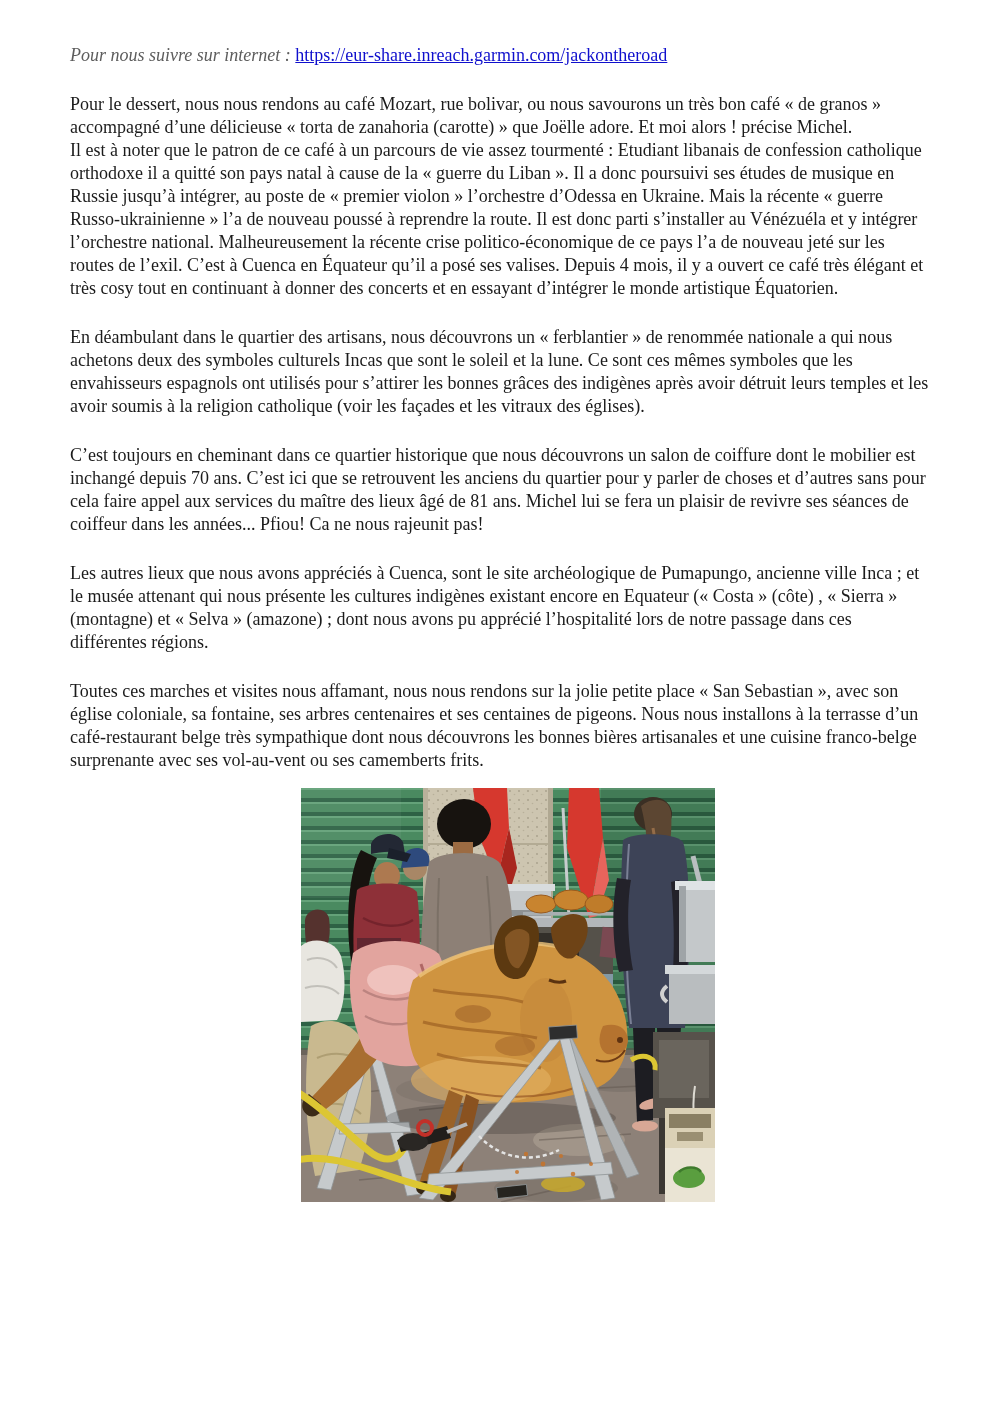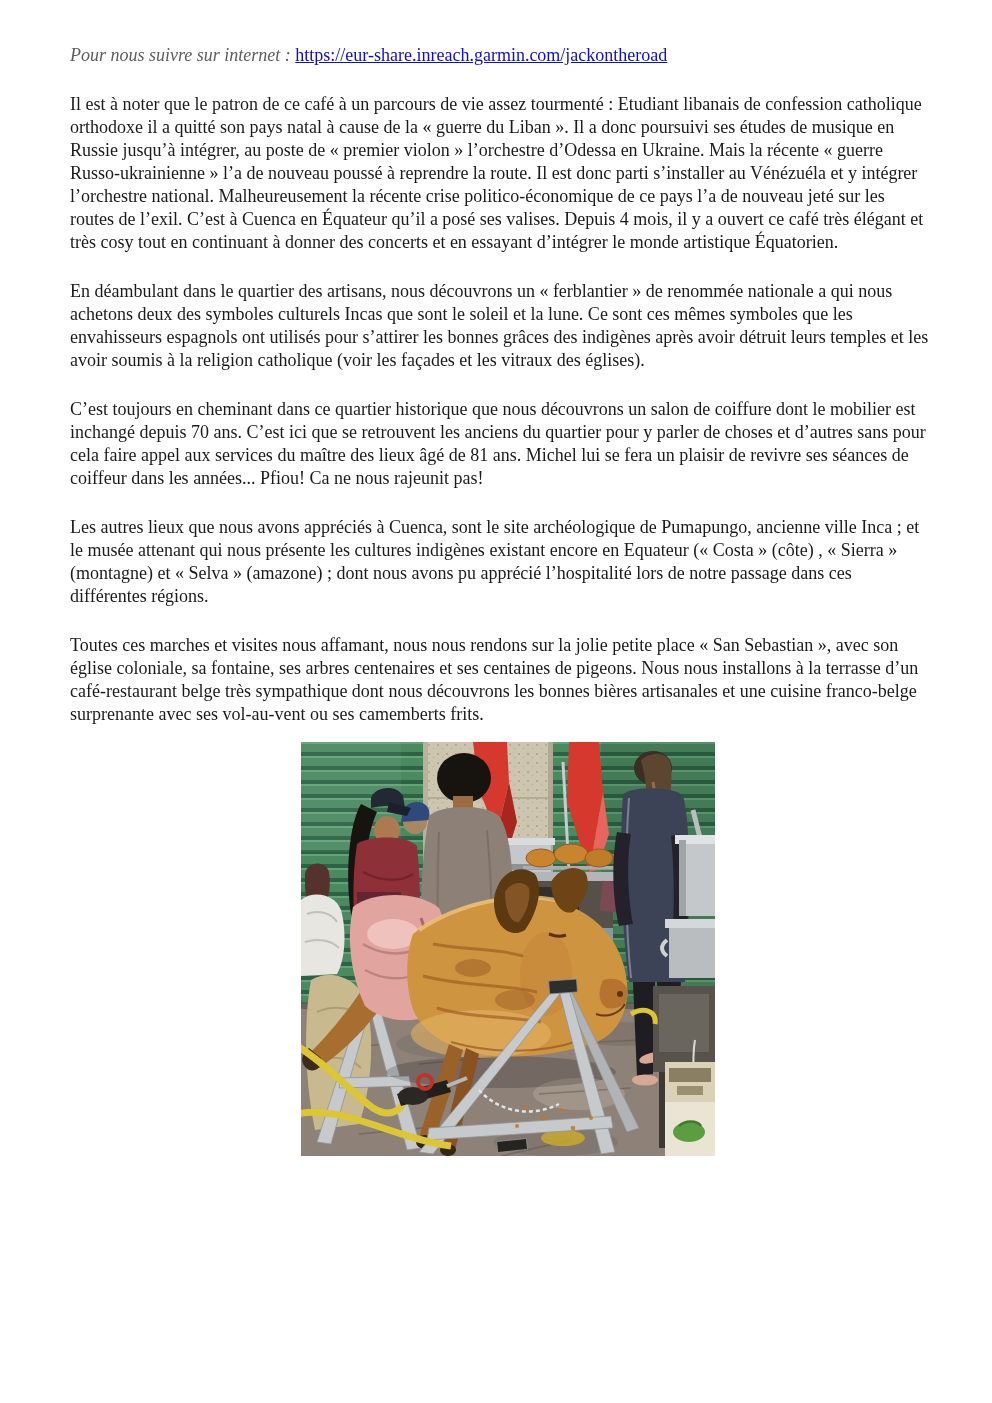--- a/index.html
+++ b/index.html
@@ -29,20 +29,21 @@
 </style>
 </head>
 <body>
 
 <div class="page">
 
   <p class="intro"><span>Pour nous suivre sur internet : </span><a href="#">https://eur-share.inreach.garmin.com/jackontheroad</a></p>
 
   <div class="body-text">
     <p>
+      <span class="pline">Pour le dessert, nous nous rendons au café Mozart, rue bolivar, ou nous savourons un très bon café « de granos » accompagné d’une délicieuse « torta de zanahoria (carotte) » que Joëlle adore. Et moi alors ! précise Michel.</span>
       <span class="pline">Il est à noter que le patron de ce café à un parcours de vie assez tourmenté : Etudiant libanais de confession catholique orthodoxe il a quitté son pays natal à cause de la « guerre du Liban ». Il a donc poursuivi ses études de musique en Russie jusqu’à intégrer, au poste de « premier violon » l’orchestre d’Odessa en Ukraine. Mais la récente « guerre Russo-ukrainienne » l’a de nouveau poussé à reprendre la route. Il est donc parti s’installer au Vénézuéla et y intégrer l’orchestre national. Malheureusement la récente crise politico-économique de ce pays l’a de nouveau jeté sur les routes de l’exil. C’est à Cuenca en Équateur qu’il a posé ses valises. Depuis 4 mois, il y a ouvert ce café très élégant et très cosy tout en continuant à donner des concerts et en essayant d’intégrer le monde artistique Équatorien.</span>
     </p>
     <p>En déambulant dans le quartier des artisans, nous découvrons un « ferblantier » de renommée nationale a qui nous achetons deux des symboles culturels Incas que sont le soleil et la lune. Ce sont ces mêmes symboles que les envahisseurs espagnols ont utilisés pour s’attirer les bonnes grâces des indigènes après avoir détruit leurs temples et les avoir soumis à la religion catholique (voir les façades et les vitraux des églises).</p>
     <p>C’est toujours en cheminant dans ce quartier historique que nous découvrons un salon de coiffure dont le mobilier est inchangé depuis 70 ans. C’est ici que se retrouvent les anciens du quartier pour y parler de choses et d’autres sans pour cela faire appel aux services du maître des lieux âgé de 81 ans. Michel lui se fera un plaisir de revivre ses séances de coiffeur dans les années... Pfiou! Ca ne nous rajeunit pas!</p>
     <p>Les autres lieux que nous avons appréciés à Cuenca, sont le site archéologique de Pumapungo, ancienne ville Inca ; et le musée attenant qui nous présente les cultures indigènes existant encore en Equateur (« Costa » (côte) , « Sierra » (montagne) et « Selva » (amazone) ; dont nous avons pu apprécié l’hospitalité lors de notre passage dans ces différentes régions.</p>
     <p>Toutes ces marches et visites nous affamant, nous nous rendons sur la jolie petite place « San Sebastian », avec son église coloniale, sa fontaine, ses arbres centenaires et ses centaines de pigeons. Nous nous installons à la terrasse d’un café-restaurant belge très sympathique dont nous découvrons les bonnes bières artisanales et une cuisine franco-belge surprenante avec ses vol-au-vent ou ses camemberts frits.</p>
   </div>
 
   <figure class="photo" role="img" aria-label="Cochon entier rôti (hornado) posé sur un tréteau métallique devant des rideaux de fer verts, entouré de vendeurs et de grandes marmites sur une place de marché">
     <svg width="414" height="414" viewBox="0 0 414 414">

